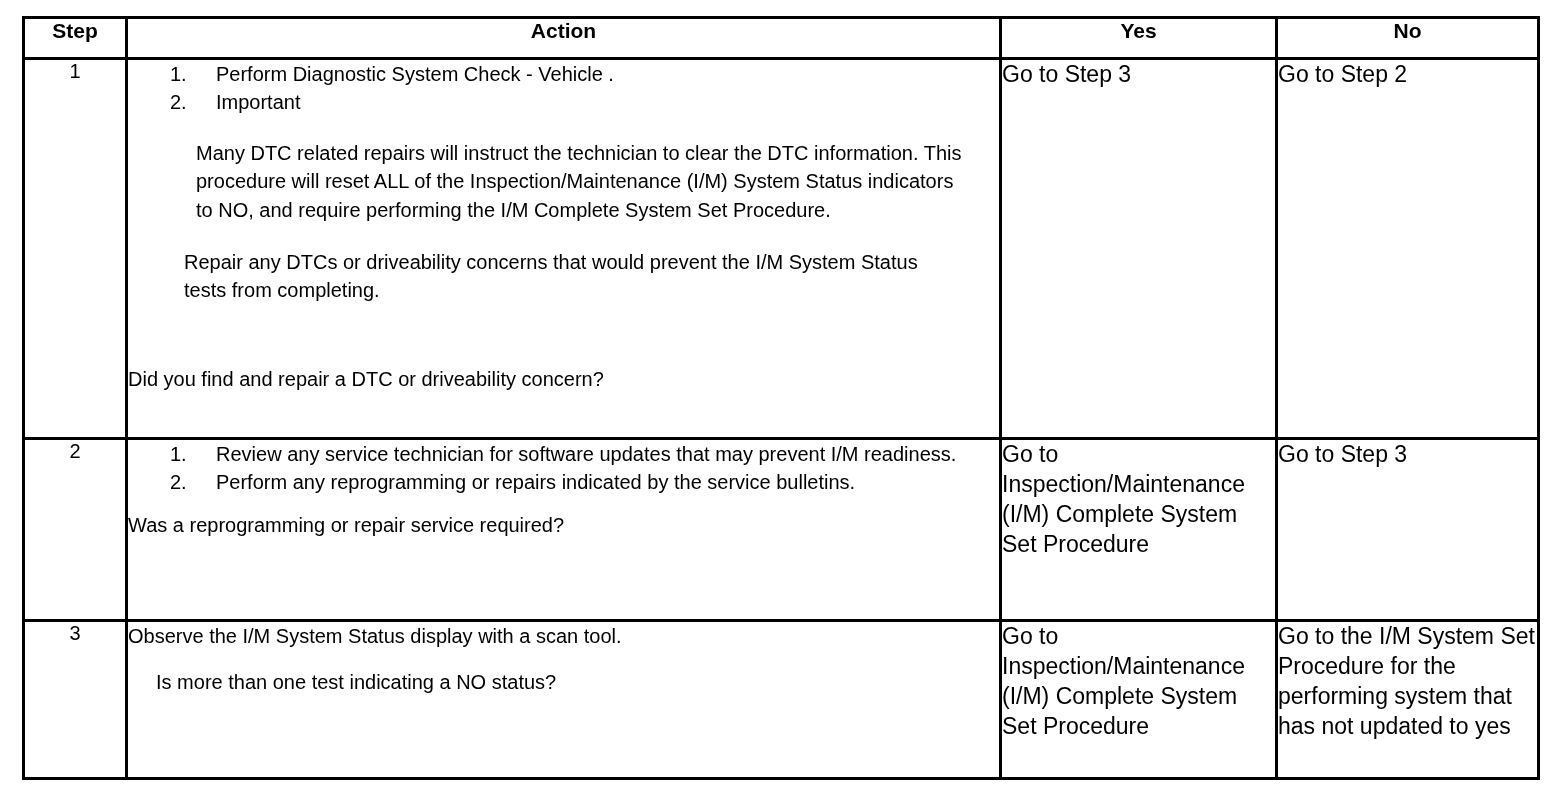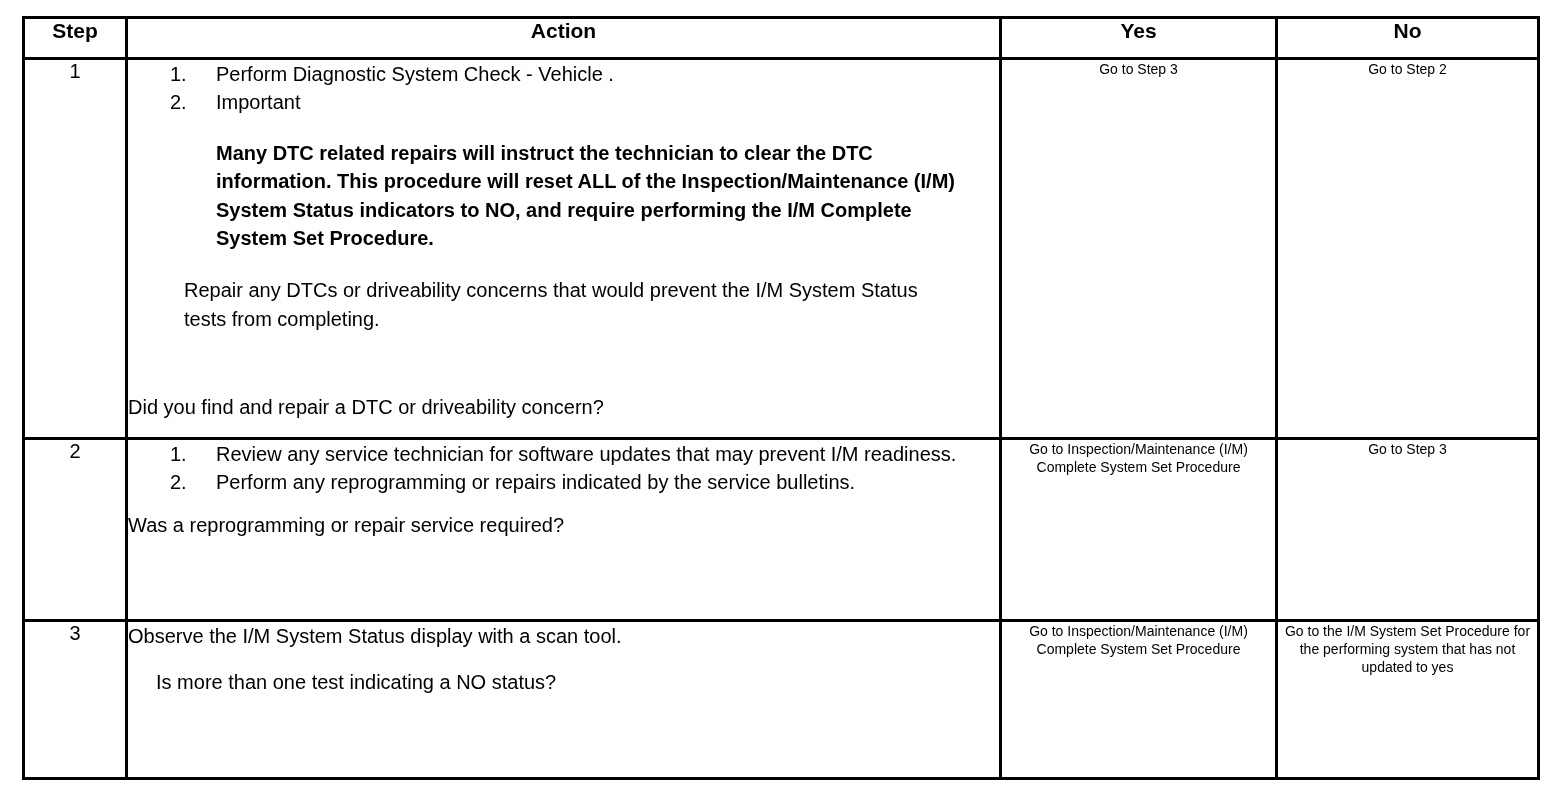--- a/index.html
+++ b/index.html
@@ -79,22 +79,22 @@
   }
   td.action-cell .oli .num {
     width: 46px;
     flex: 0 0 46px;
   }
   td.action-cell .oli .txt {
     flex: 1 1 auto;
   }
 
   .bold-block {
-    font-weight: bold;
-    margin-left: 88px;
+    font-weight: normal;
+    margin-left: 68px;
     margin-top: 22px;
     max-width: 770px;
   }
   .note-block {
     margin-left: 56px;
     margin-top: 24px;
     max-width: 760px;
   }
   .question {
     margin-left: 0;
@@ -102,23 +102,22 @@
   }
   .question.tight { margin-top: 18px; margin-left: 28px; }
 
   .plain-lead {
     margin: 0 12px 0 0;
   }
   .gap-lg { height: 46px; }
 
   
   td.ans-cell {
-    font-size: 14px;
+    font-size: 23px;
     line-height: 1.30;
-    text-align: center;
     padding: 4px 5px;
   }
   td.ans-bottom { vertical-align: bottom; }
   td.ans-middle { vertical-align: middle; }
   td.ans-top    { vertical-align: top; }
 
   
   tr.row-1 td { height: 377px; }
   tr.row-2 td { height: 179px; }
   tr.row-3 td { height: 155px; }

